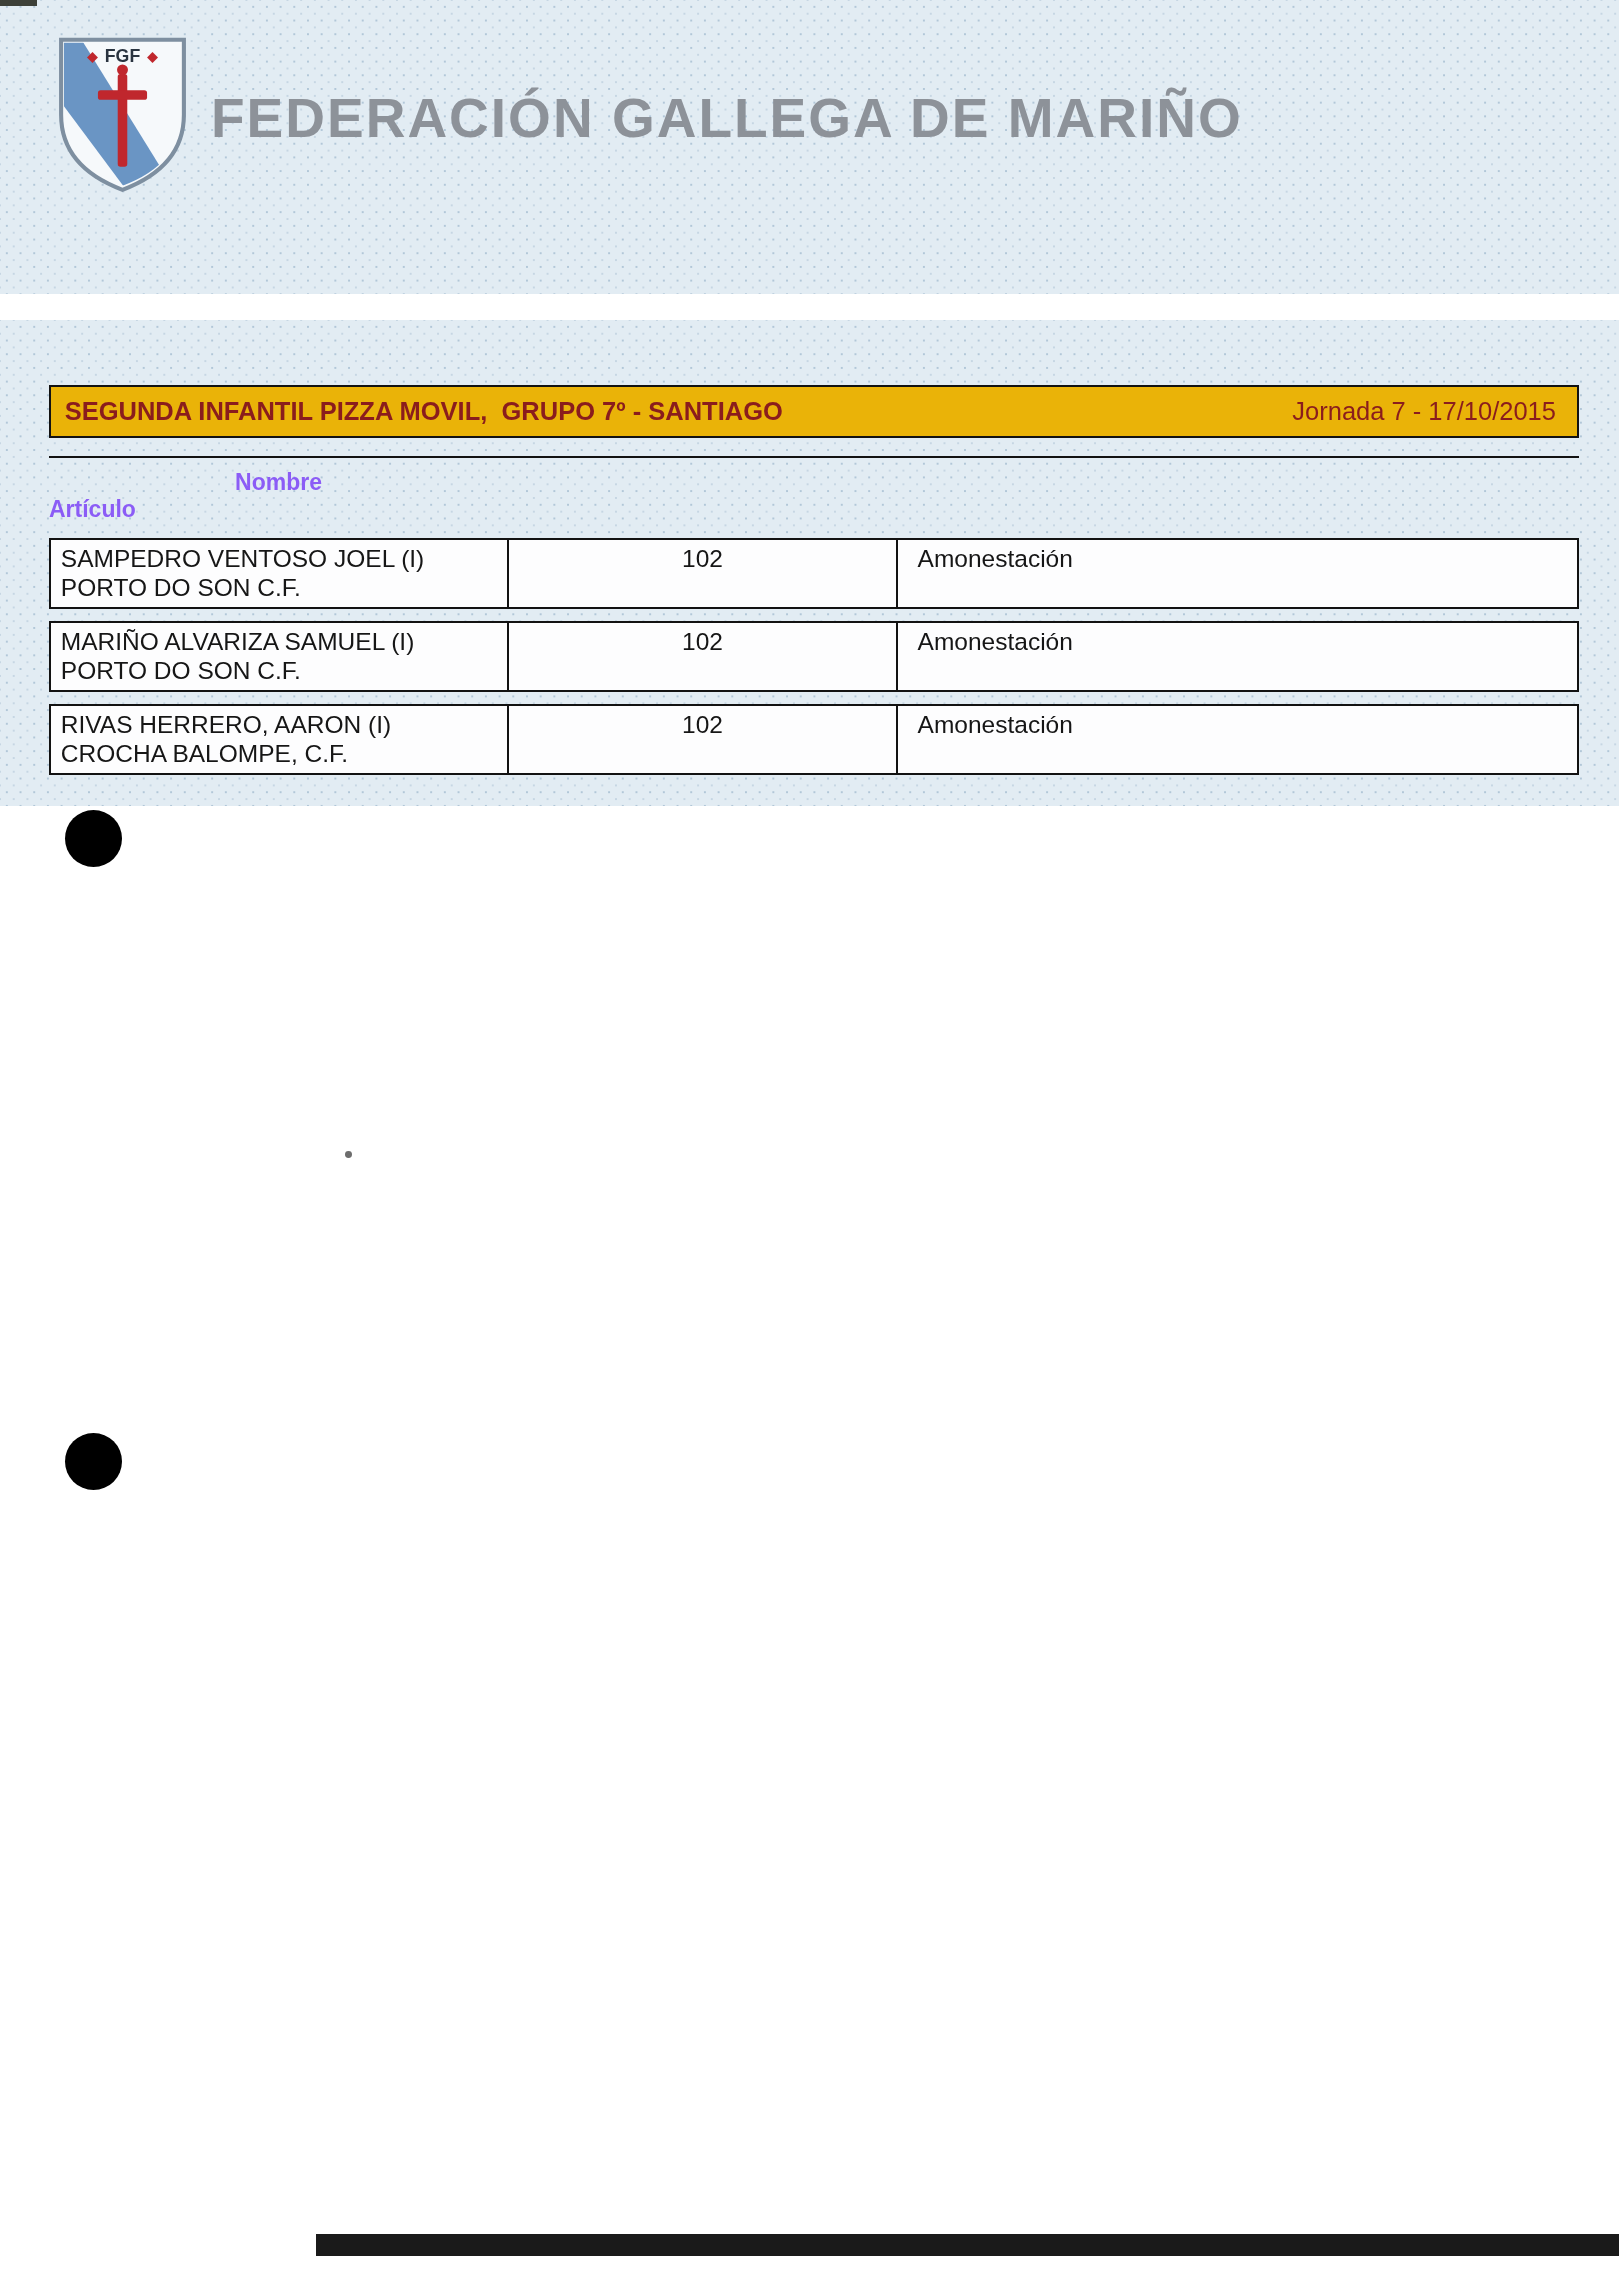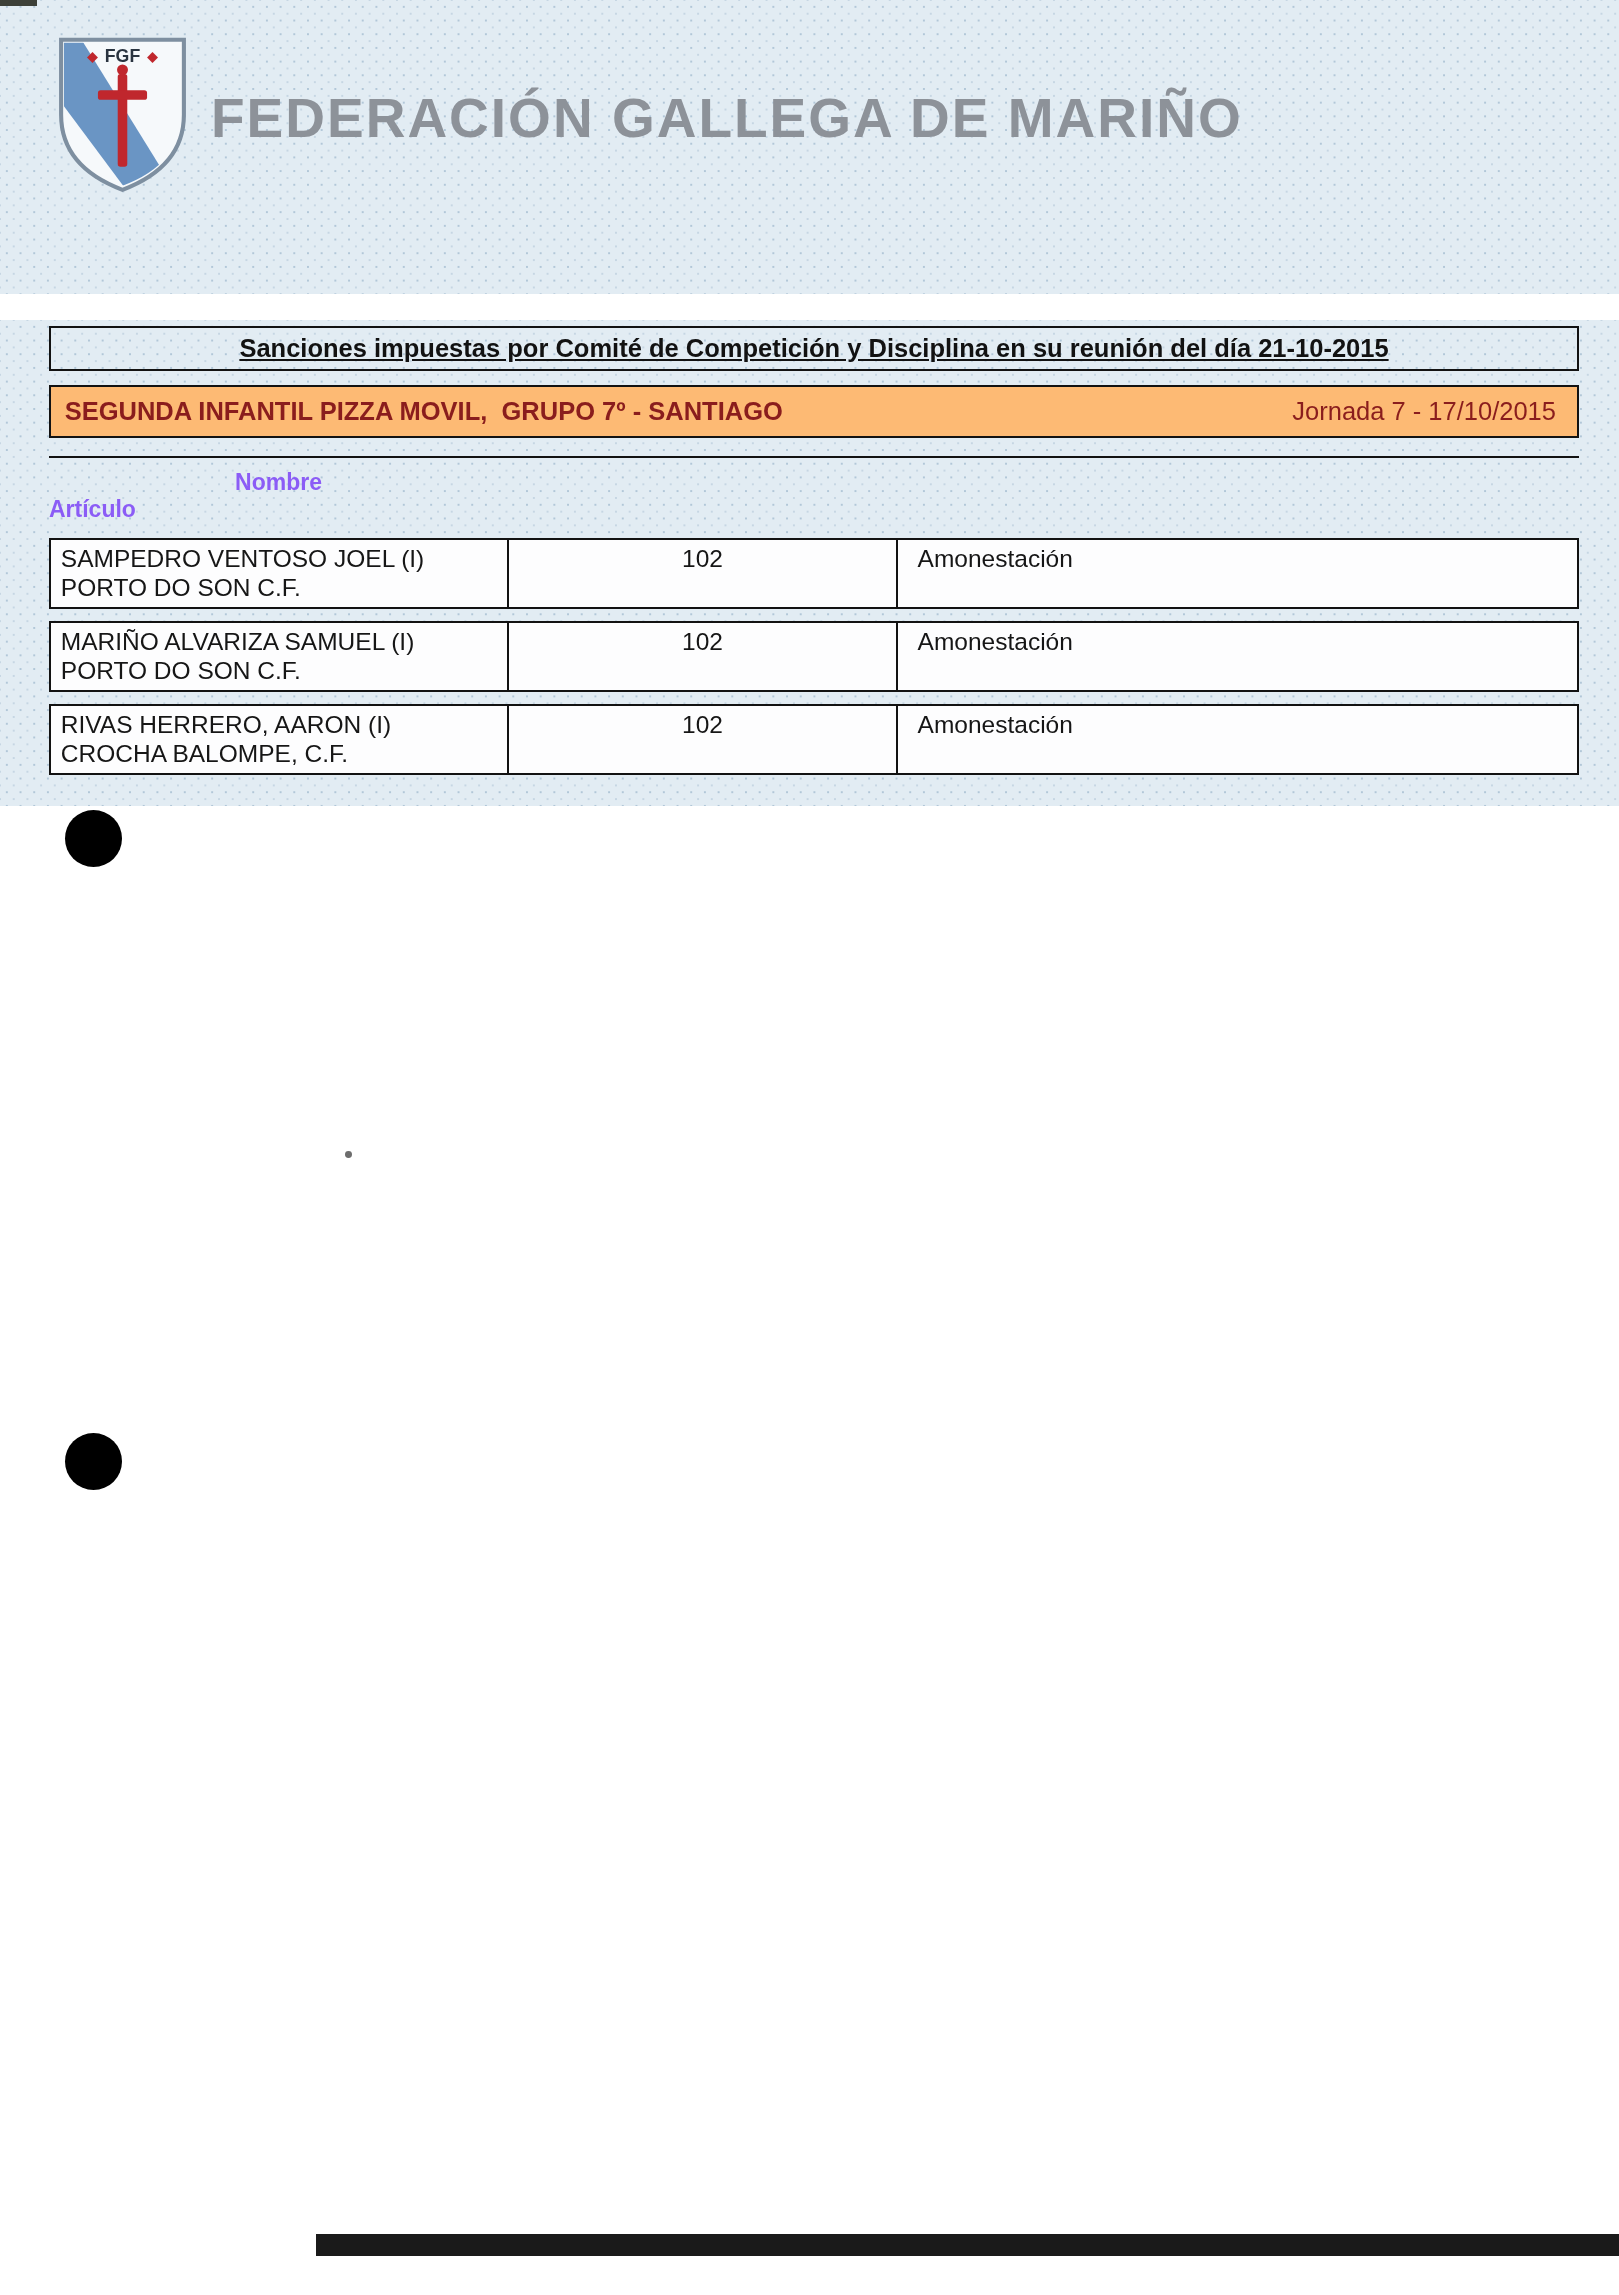--- a/index.html
+++ b/index.html
@@ -24,21 +24,21 @@
     white-space:nowrap;
   }
   .sanciones-box{
     position:absolute;left:49px;top:326px;width:1530px;height:45px;
     border:2.9px solid #121212;box-sizing:border-box;
     display:flex;align-items:center;justify-content:center;
   }
   .sanciones-text{font-size:25.5px;font-weight:bold;color:#121212;text-decoration:underline;white-space:nowrap;}
   .segunda-bar{
     position:absolute;left:49px;top:385px;width:1530px;height:53px;
-    border:2.9px solid #121212;box-sizing:border-box;background:#fdba74;
+    border:2.9px solid #121212;box-sizing:border-box;background:#eab308;
     display:flex;align-items:center;gap:28px;
   }
   .comp-name{font-size:25.5px;font-weight:bold;color:#8a1d1d;padding-left:13.7px;white-space:pre;}
   .comp-jornada{font-size:25.5px;font-weight:normal;color:#8a1d1d;margin-left:auto;padding-right:21px;white-space:nowrap;}
   .stable{
     position:absolute;left:49px;top:456px;width:1530px;
     border-top:2.9px solid #121212;
   }
   .thead{display:flex;font-size:23px;font-weight:bold;padding:10.8px 0 15.7px 0;color:#8b5cf6;flex-direction:column;}
   .th1{width:459px;text-align:center;}
@@ -82,23 +82,20 @@
         <path d="M28 14 l4 4 -4 4 -4 -4 Z"></path>
         <path d="M72 14 l4 4 -4 4 -4 -4 Z"></path>
       </g>
       <text x="50" y="21" text-anchor="middle" font-size="13" font-weight="bold" fill="#2a3440" font-family="Liberation Sans, sans-serif">FGF</text>
     </svg>
     <div class="org-title">FEDERACIÓN GALLEGA DE MARIÑO</div>
   </div>
 
   <div class="zone dotted"></div>
 
-  <div class="sanciones-box">
-    <span class="sanciones-text">Sanciones impuestas por Comité de Competición y Disciplina en su reunión del día 21-10-2015</span>
-  </div>
 
   <div class="segunda-bar">
     <span class="comp-name">SEGUNDA INFANTIL PIZZA MOVIL,  GRUPO 7º - SANTIAGO</span>
     <span class="comp-jornada">Jornada 7 - 17/10/2015</span>
   </div>
 
   <div class="stable">
     <div class="thead">
       <div class="th1">Nombre</div>
       <div class="th2">Artículo</div>

